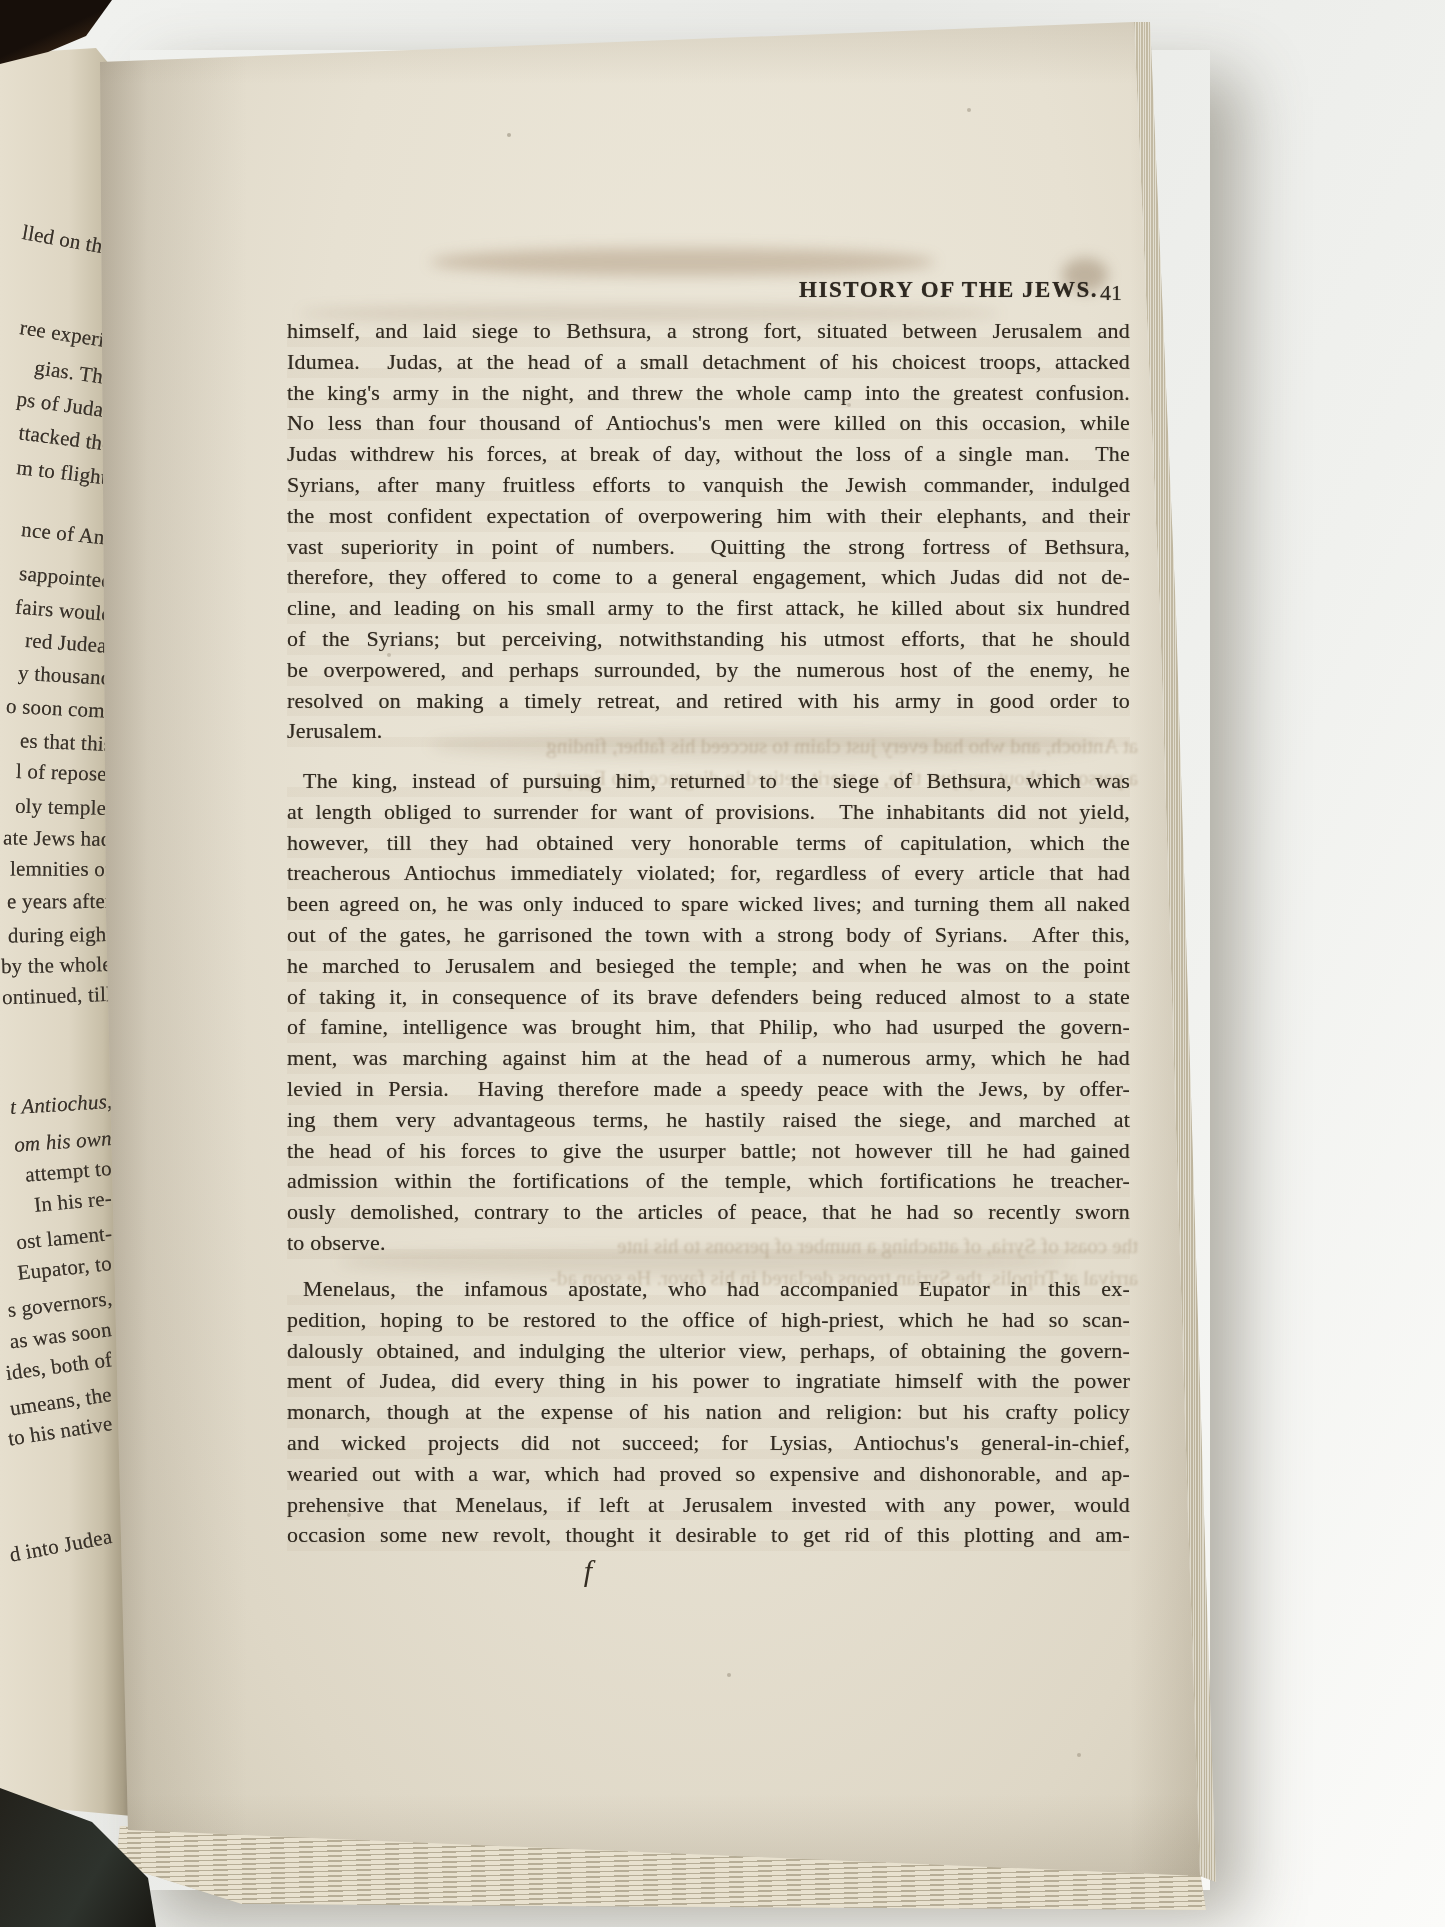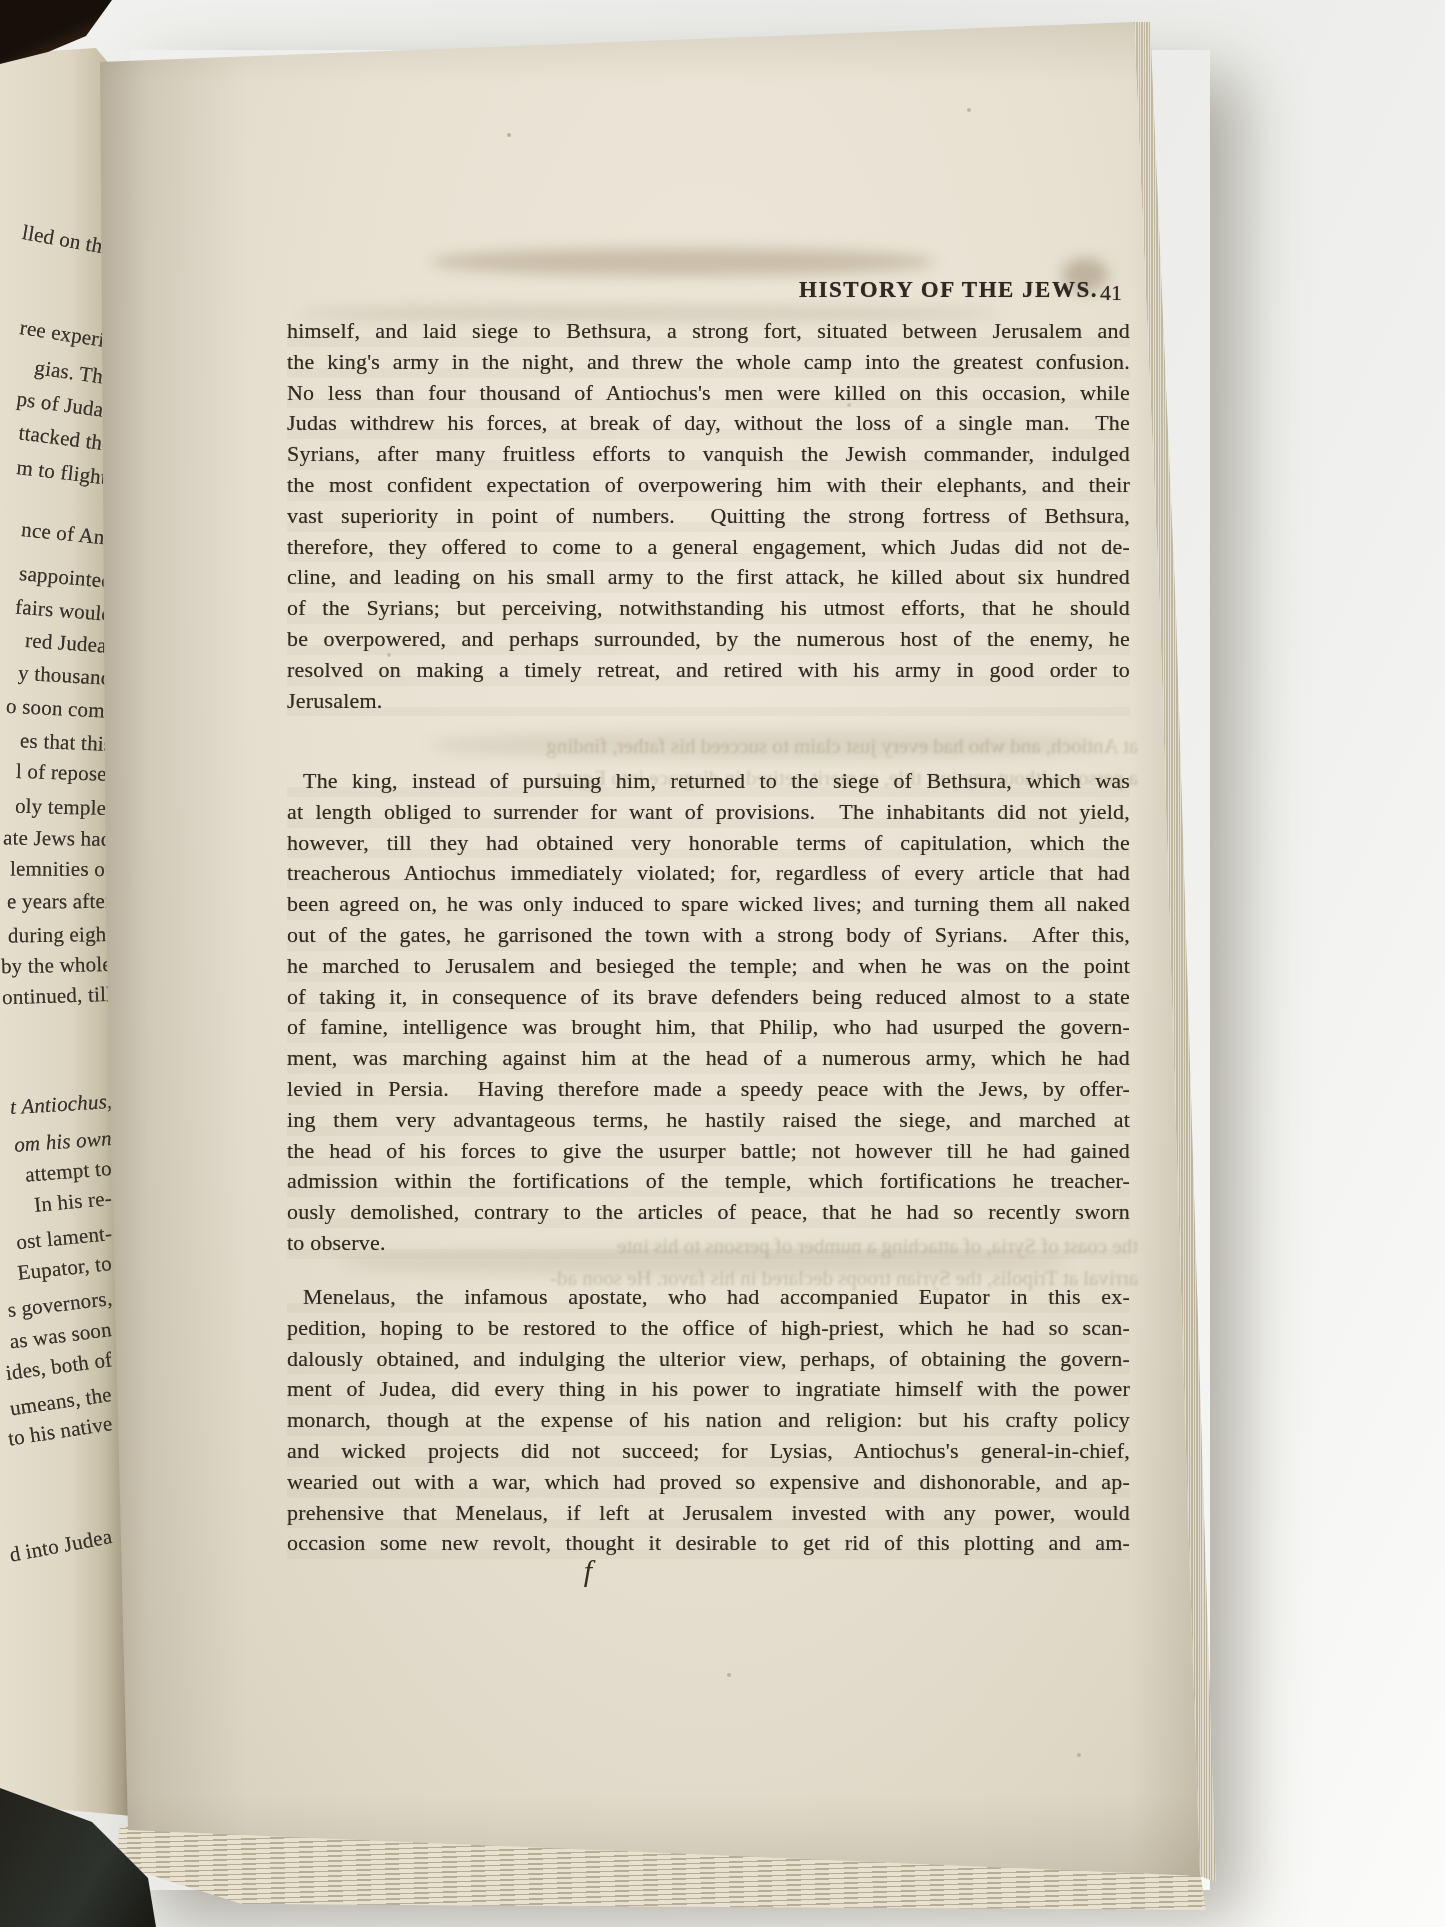--- a/index.html
+++ b/index.html
@@ -143,20 +143,21 @@
         <div class="ghost-line">at Antioch, and who had every just claim to succeed his father, finding</div>
         <div class="ghost-line">a person without any just title, or merit, retired in disgrace into Egypt.</div>
       </div>
     <div id="ghost2" class="ghost" style="top:1216px;">
         <div class="ghost-line">the coast of Syria, of attaching a number of persons to his inte</div>
         <div class="ghost-line">arrival at Tripolis, the Syrian troops declared in his favor.  He soon ad-</div>
       </div>
 
     <div id="para1" class="para" style="top:302px;">
         <div class="line">himself, and laid siege to Bethsura, a strong fort, situated between Jerusalem and</div>
+        <div class="line">Idumea.&nbsp; Judas, at the head of a small detachment of his choicest troops, attacked</div>
         <div class="line">the king's army in the night, and threw the whole camp into the greatest confusion.</div>
         <div class="line">No less than four thousand of Antiochus's men were killed on this occasion, while</div>
         <div class="line">Judas withdrew his forces, at break of day, without the loss of a single man.&nbsp; The</div>
         <div class="line">Syrians, after many fruitless efforts to vanquish the Jewish commander, indulged</div>
         <div class="line">the most confident expectation of overpowering him with their elephants, and their</div>
         <div class="line">vast superiority in point of numbers.&nbsp; Quitting the strong fortress of Bethsura,</div>
         <div class="line">therefore, they offered to come to a general engagement, which Judas did not de-</div>
         <div class="line">cline, and leading on his small army to the first attack, he killed about six hundred</div>
         <div class="line">of the Syrians; but perceiving, notwithstanding his utmost efforts, that he should</div>
         <div class="line">be overpowered, and perhaps surrounded, by the numerous host of the enemy, he</div>
@@ -174,21 +175,21 @@
         <div class="line">of taking it, in consequence of its brave defenders being reduced almost to a state</div>
         <div class="line">of famine, intelligence was brought him, that Philip, who had usurped the govern-</div>
         <div class="line">ment, was marching against him at the head of a numerous army, which he had</div>
         <div class="line">levied in Persia.&nbsp; Having therefore made a speedy peace with the Jews, by offer-</div>
         <div class="line">ing them very advantageous terms, he hastily raised the siege, and marched at</div>
         <div class="line">the head of his forces to give the usurper battle; not however till he had gained</div>
         <div class="line">admission within the fortifications of the temple, which fortifications he treacher-</div>
         <div class="line">ously demolished, contrary to the articles of peace, that he had so recently sworn</div>
         <div class="line last">to observe.</div>
       </div>
-    <div id="para3" class="para" style="top:1260px;margin-top:8px;">
+    <div id="para3" class="para" style="top:1260px;">
         <div class="line indent">Menelaus, the infamous apostate, who had accompanied Eupator in this ex-</div>
         <div class="line">pedition, hoping to be restored to the office of high-priest, which he had so scan-</div>
         <div class="line">dalously obtained, and indulging the ulterior view, perhaps, of obtaining the govern-</div>
         <div class="line">ment of Judea, did every thing in his power to ingratiate himself with the power</div>
         <div class="line">monarch, though at the expense of his nation and religion: but his crafty policy</div>
         <div class="line">and wicked projects did not succeed; for Lysias, Antiochus's general-in-chief,</div>
         <div class="line">wearied out with a war, which had proved so expensive and dishonorable, and ap-</div>
         <div class="line">prehensive that Menelaus, if left at Jerusalem invested with any power, would</div>
         <div class="line">occasion some new revolt, thought it desirable to get rid of this plotting and am-</div>
       </div>

